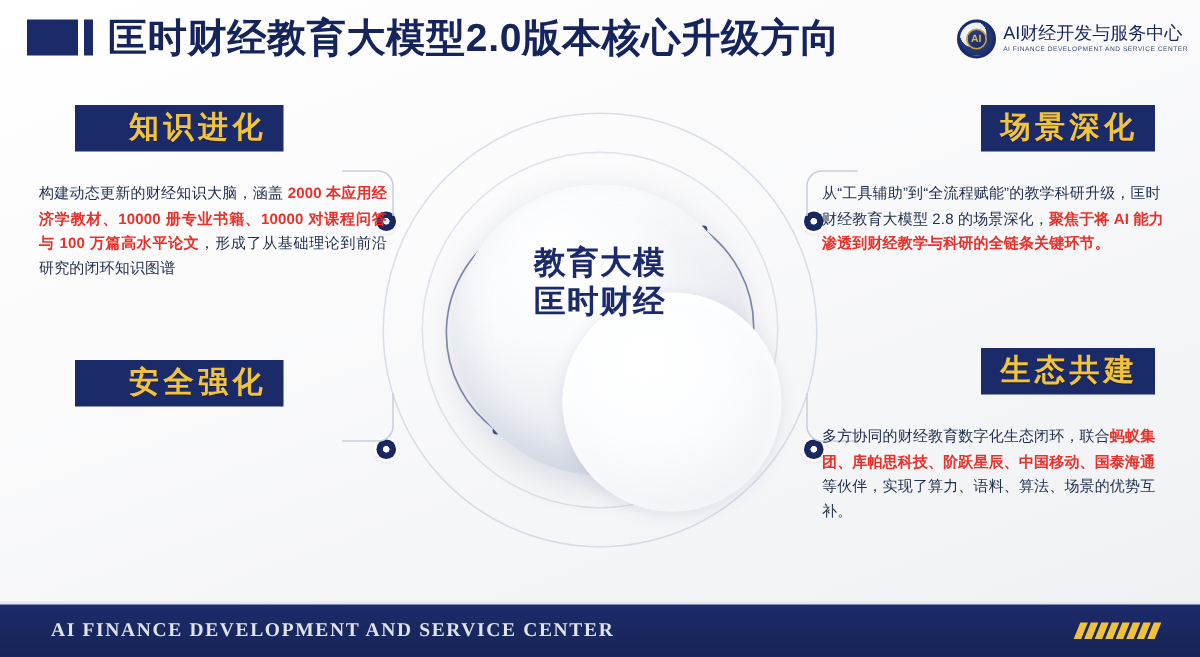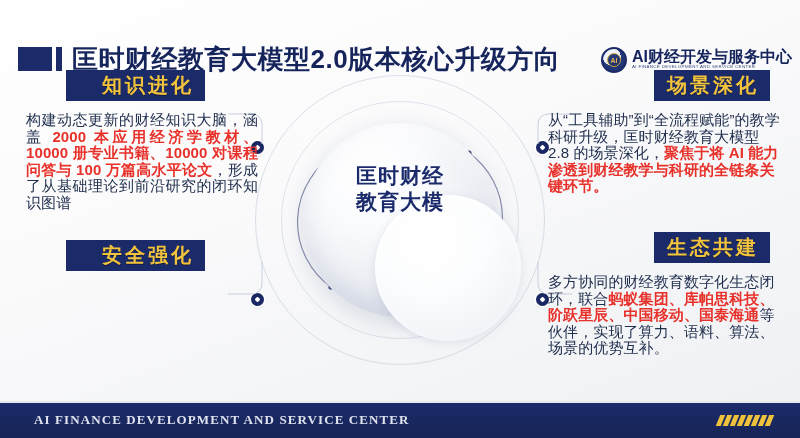--- a/index.html
+++ b/index.html
@@ -8,21 +8,21 @@
     font-family:"Liberation Sans","DejaVu Sans",sans-serif;
     background:#ffffff;
   }
   #slide{
     position:relative;width:800px;height:438px;
     background:linear-gradient(160deg,#ffffff 0%,#fbfbfc 35%,#f4f5f7 70%,#eef0f3 100%);
     overflow:hidden;
   }
 
   
-  #header{position:absolute;left:0;top:0;width:800px;height:52px;margin-top:34px;}
+  #header{position:absolute;left:0;top:0;width:800px;height:52px;}
   .hdr-block{position:absolute;left:18px;top:13px;width:34px;height:24px;background:#1b2a69;}
   .hdr-bar{position:absolute;left:56px;top:13px;width:6px;height:24px;background:#1b2a69;}
   #page-title{
     position:absolute;left:72px;top:8px;
     font-size:26px;font-weight:bold;color:#16245c;letter-spacing:.5px;
     white-space:nowrap;
   }
   
   #logo{position:absolute;right:8px;top:11px;height:30px;display:flex;align-items:center;}
   .logo-emblem{
@@ -33,21 +33,21 @@
     margin-right:5px;
   }
   .logo-emblem-inner{
     width:14px;height:14px;border-radius:50%;
     background:linear-gradient(145deg,#2b3f80,#1b2a69);
     border:1px solid #c8a33a;box-sizing:border-box;
     color:#e3b84a;font-size:7px;font-weight:bold;
     display:flex;align-items:center;justify-content:center;
   }
   .logo-text{display:flex;flex-direction:column;justify-content:center;}
-  .logo-cn{font-size:16px;font-weight:bold;color:#16245c;letter-spacing:0;line-height:13px;white-space:nowrap;}
+  .logo-cn{font-size:12px;font-weight:normal;color:#16245c;letter-spacing:0;line-height:13px;white-space:nowrap;}
   .logo-en{font-size:4.4px;color:#3d4a78;letter-spacing:.35px;line-height:7px;white-space:nowrap;}
 
   
   #orbit{position:absolute;left:255px;top:75px;width:290px;height:290px;}
   .orbit-ring{
     position:absolute;border-radius:50%;
     border:1px solid rgba(160,172,195,.55);
     box-sizing:border-box;
   }
   .ring-outer{left:0;top:0;width:290px;height:290px;border-color:rgba(175,186,206,.45);}
@@ -83,25 +83,25 @@
 
   
   .card{position:absolute;width:232px;}
   .card-badge{
     display:inline-block;background:#1b2a69;
     color:#f2c33c;font-size:20px;font-weight:bold;letter-spacing:3px;
     padding:3px 11px 4px 13px;line-height:24px;
     text-shadow:0 1px 0 rgba(0,0,0,.35);
   }
   .card-body{
-    margin-top:11px;font-size:15px;line-height:16.5px;color:#22304f;
+    margin-top:21px;font-size:10px;line-height:16.5px;color:#22304f;
     text-align:justify;letter-spacing:.1px;
   }
   .card-body .hl{color:#e8312a;font-weight:bold;text-align:center;}
-  .card.left .card-badge{margin-left:40px;padding-left:36px;}
+  .card.left .card-badge{margin-left:24px;padding-left:36px;}
   .card.right{text-align:right;}
   .card.right .card-badge{margin-right:10px;}
   .card.right .card-body{text-align:left;}
 
   #card-knowledge{left:26px;top:70px;}
   #card-security{left:26px;top:240px;}
   #card-scenario{left:548px;top:70px;}
   #card-ecosystem{left:548px;top:232px;}
 
   
@@ -151,22 +151,22 @@
       <path d="M 214 78 A 80 80 0 0 1 208 212" fill="none" stroke="#56628c" stroke-width="1.1" stroke-linecap="round" opacity=".75"></path>
       <circle cx="214" cy="78" r="2.6" fill="#3f4d79"></circle>
     </svg>
 
     <div class="orbit-ring ring-outer"></div>
     <div class="orbit-ring ring-mid"></div>
     <div class="sphere">
       <div class="sphere-inner"></div>
     </div>
     <div id="center-label">
+        <div>教育大模</div>
         <div>匡时财经</div>
-        <div>教育大模</div>
       </div>
 
     <div class="orbit-dot dot-tl"></div>
     <div class="orbit-dot dot-bl"></div>
     <div class="orbit-dot dot-tr"></div>
     <div class="orbit-dot dot-br"></div>
   </div>
 
   <div class="bracket" style="left:228px;top:112px;">
     <svg width="36" height="36">

